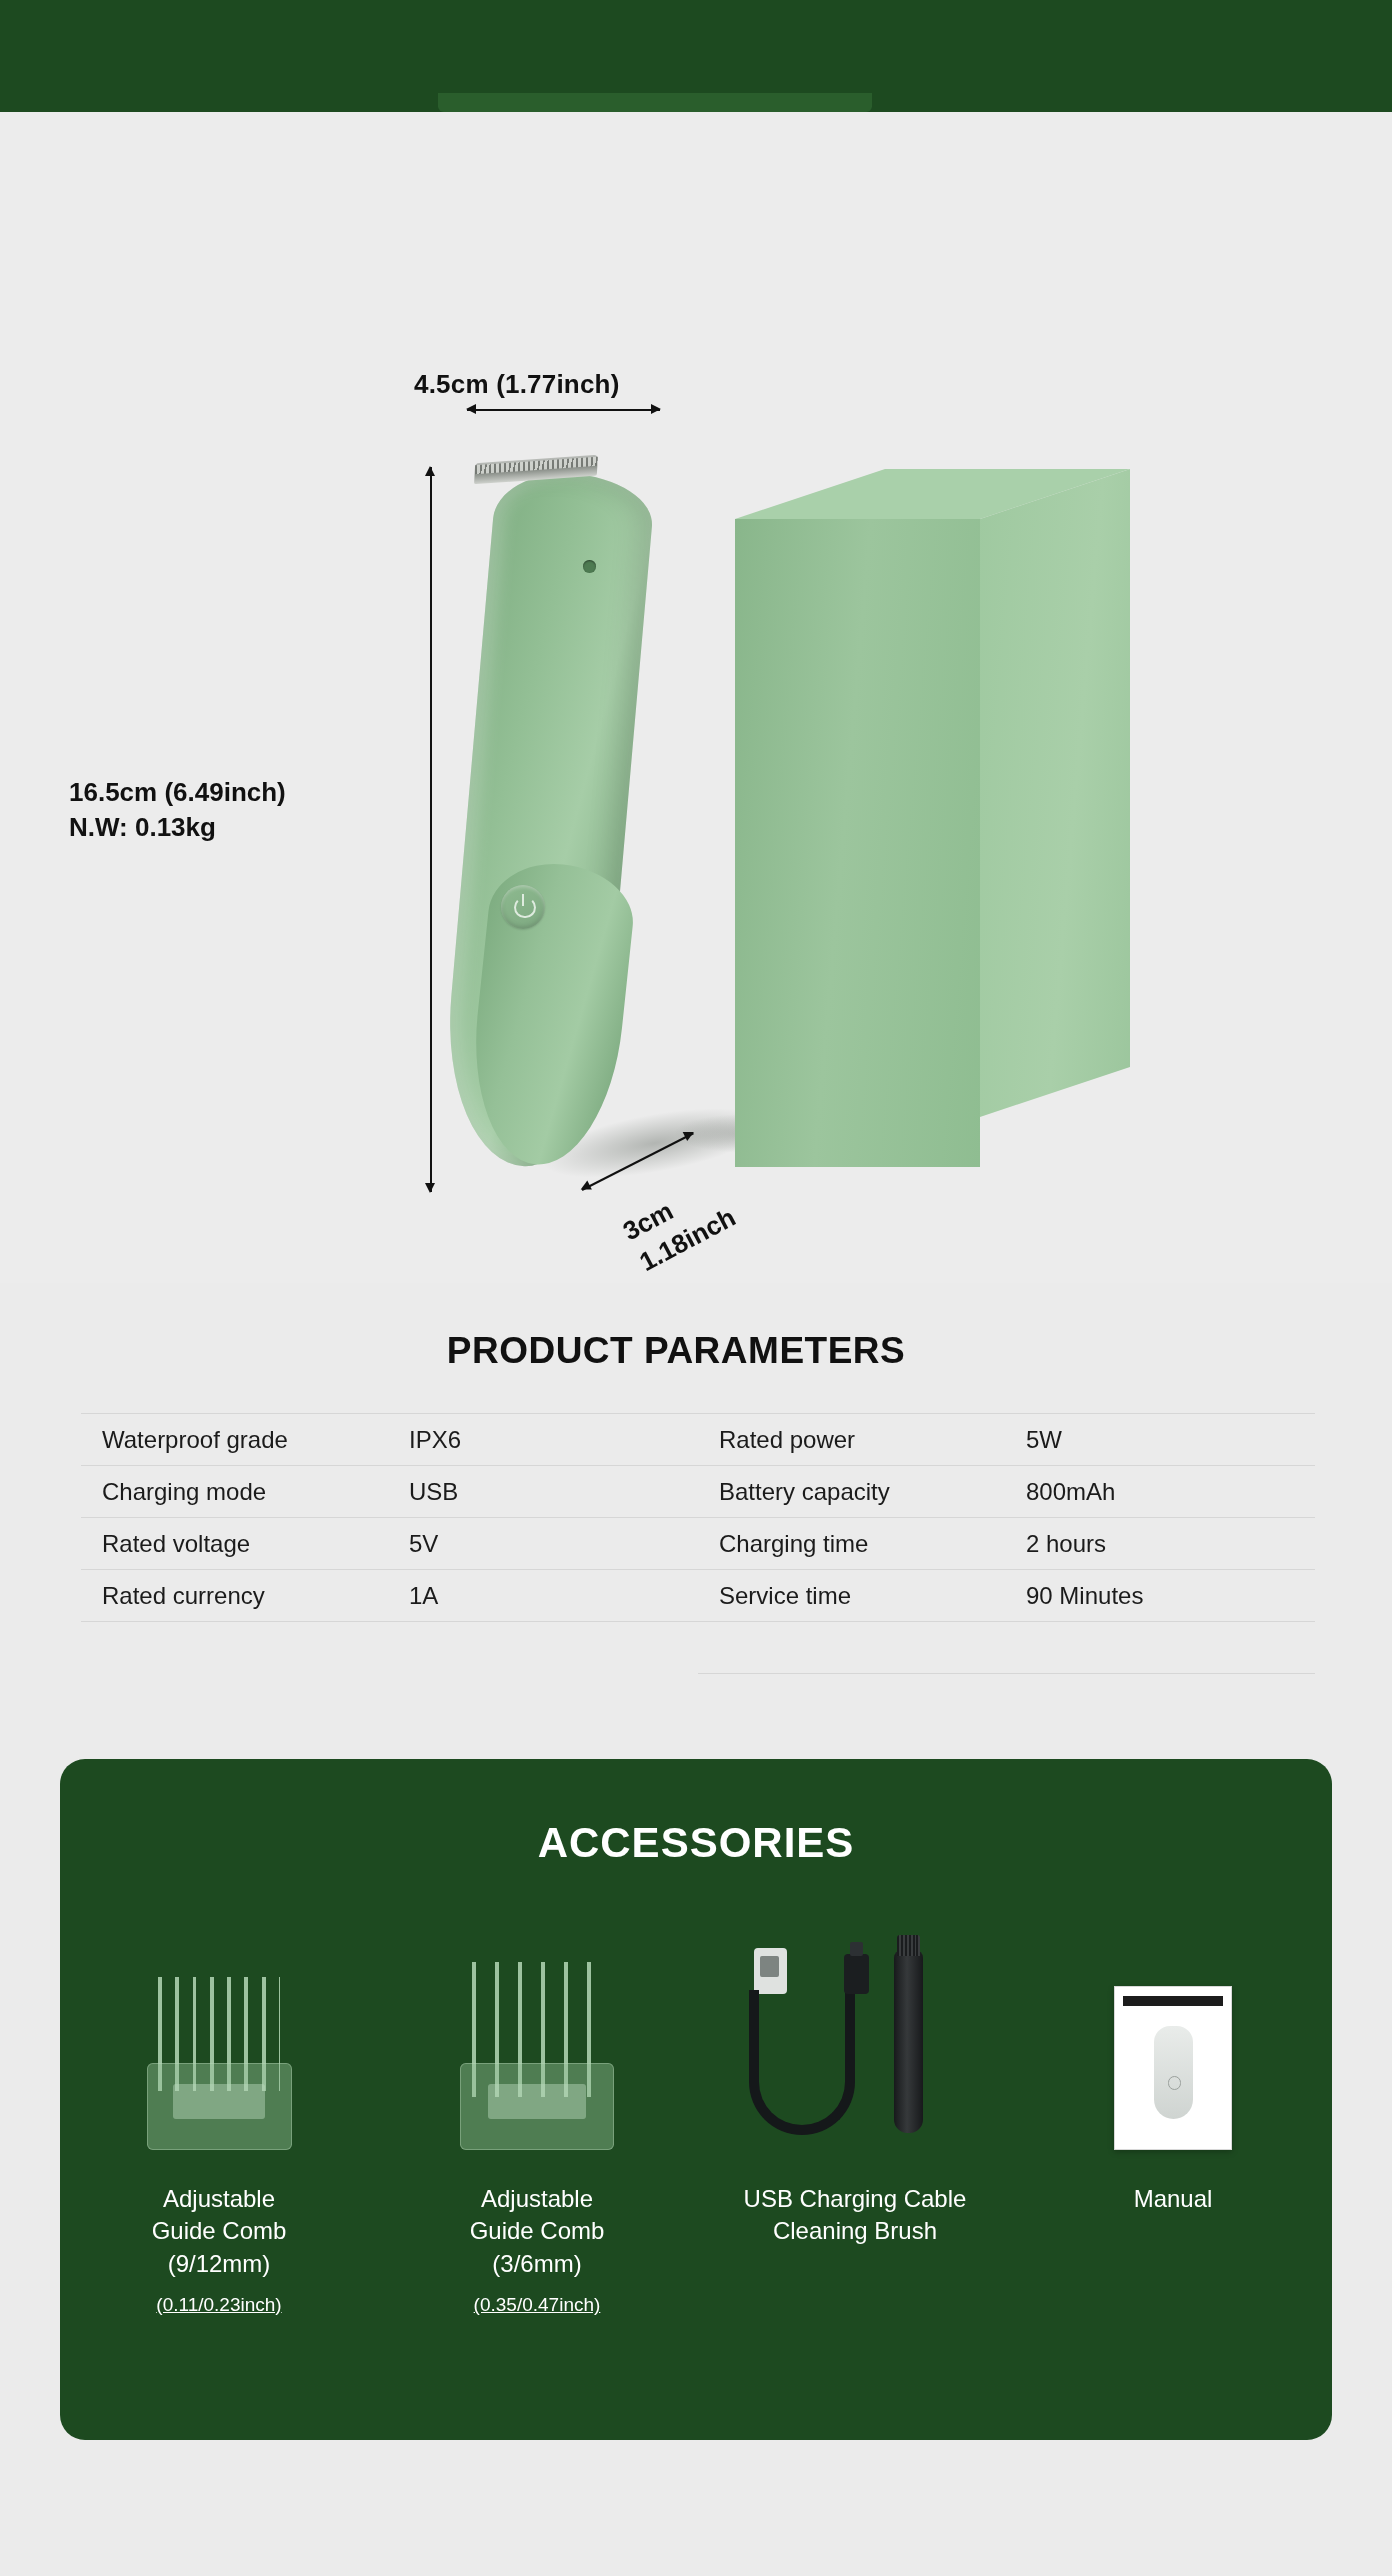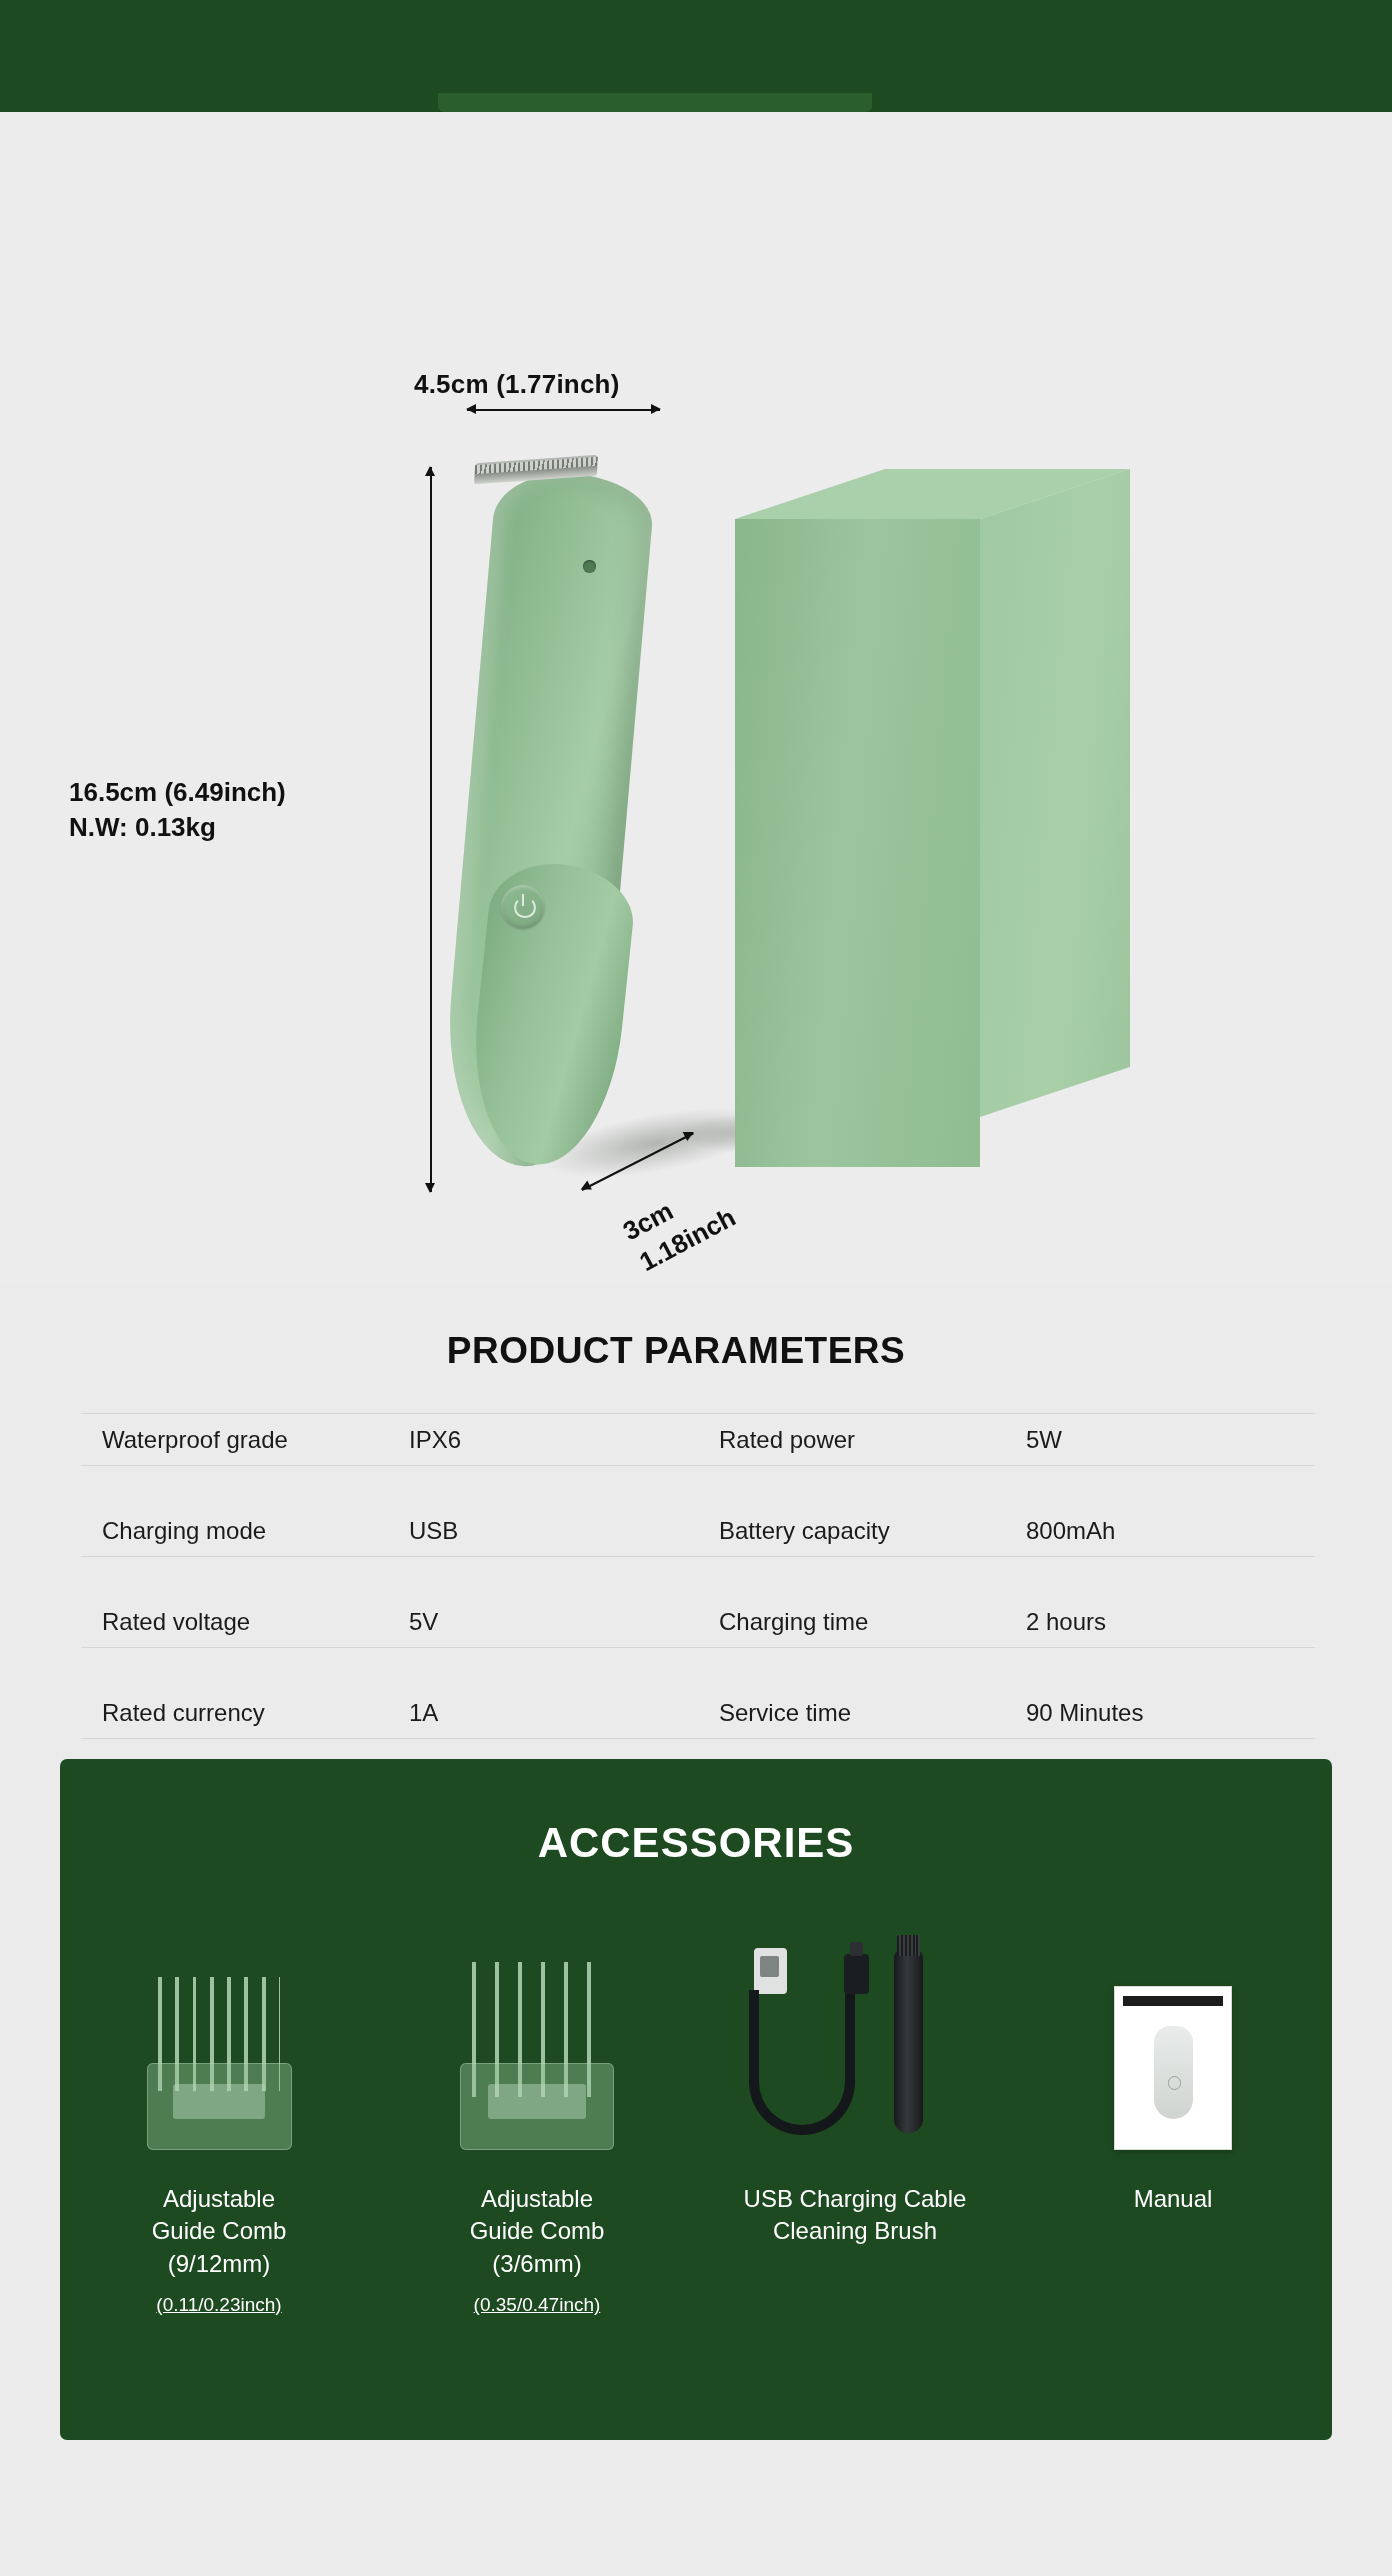--- a/index.html
+++ b/index.html
@@ -305,21 +305,21 @@
   }
   .params-table {
     position: absolute;
     left: 81px;
     top: 1413px;
     width: 1234px;
     display: grid;
     grid-template-columns: 1fr 1fr;
     column-gap: 0px;
   }
-  .param-col { display: flex; flex-direction: column; gap: 39px; }
+  .param-col { display: flex; flex-direction: column; }
   .param-row {
     display: flex;
     align-items: center;
     height: 51px;
     border-bottom: 1px solid #d6d6d6;
     font-size: 24px;
     color: #1b1b1b;
   }
   .param-row:first-child { border-top: 1px solid #d6d6d6; }
   .param-key   { width: 328px; padding-left: 21px; box-sizing: border-box; }
@@ -327,21 +327,21 @@
   .param-row.empty { border-bottom: 1px solid #d6d6d6; }
 
   
   .accessories {
     position: absolute;
     left: 60px;
     top: 1759px;
     width: 1272px;
     height: 681px;
     background: #1d4a20;
-    border-radius: 7px;
+    border-radius: 25px;
   }
   .accessories-title {
     position: absolute;
     left: 0; top: 60px;
     width: 100%;
     text-align: center;
     color: #ffffff;
     font-size: 42px;
     font-weight: bold;
     letter-spacing: 1px;

